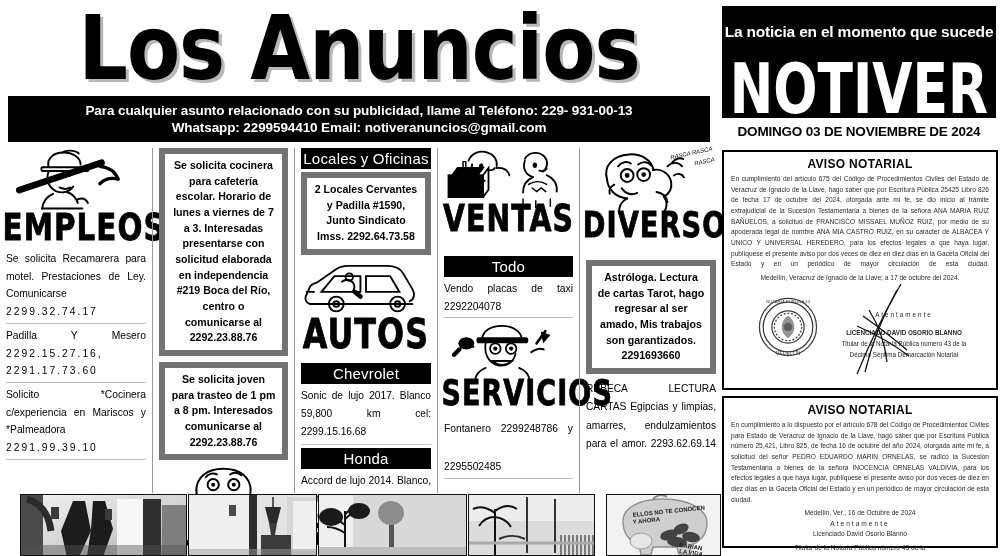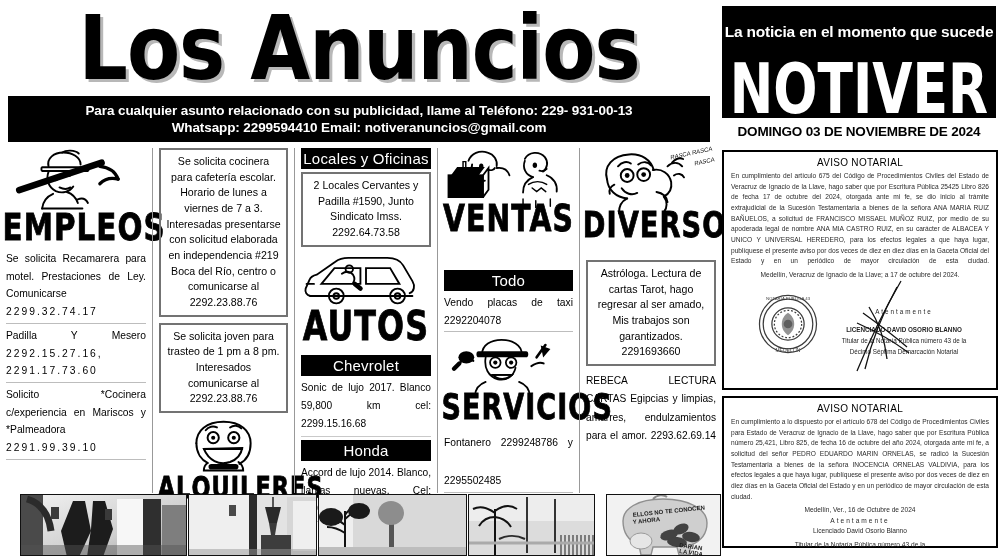--- a/index.html
+++ b/index.html
@@ -85,42 +85,42 @@
   }
 
   .ad-text {
     font-size: 10.3px; line-height: 1.72; text-align: justify;
     text-align-last: justify; word-spacing: 0.5px;
   }
   .ad-sep { border-bottom: 1px solid #bdbdbd; margin: 2px 0 3px; }
   .phone-sp { letter-spacing: 2.0px; }
 
   .boxed {
-    border: 2px solid #737373; padding: 4px 5px; text-align: center;
-    font-size: 10.6px; font-weight: 400; line-height: 1.48;
+    border: 6px solid #737373; padding: 4px 5px; text-align: center;
+    font-size: 10.6px; font-weight: 700; line-height: 1.48;
     margin-bottom: 6px;
   }
   .blackbar {
     background:#000; color:#fff; text-align:center;
     font-size: 15px; padding: 2px 0; margin-bottom: 3px;
     letter-spacing: 0.2px;
   }
   .plain-ad {
     font-size: 10.2px; line-height: 1.8; text-align: justify; text-align-last: justify;
     border-bottom: 1px solid #c9c9c9; padding-bottom: 2px; margin-bottom: 3px;
   }
   .plain-ad.nobord { border-bottom: none; }
 
   
   .notarials { position: absolute; left: 722px; top: 150px; width: 276px; height: 404px; }
   .notarial {
     border: 2px solid #000; padding: 5px 7px 4px; margin-bottom: 6px;
     position: relative; background: #fff;
   }
-  .not-title { text-align:center; font-size: 10px; font-weight: 400; letter-spacing:0.3px; margin-bottom: 3px;}
+  .not-title { text-align:center; font-size: 12px; font-weight: 700; letter-spacing:0.3px; margin-bottom: 3px;}
   .not-body { font-size: 6.6px; line-height: 1.62; text-align: justify; text-align-last: justify; color:#2a2a2a;}
   .not-center { text-align:center; text-align-last:center; font-size: 6.6px; line-height:1.6; color:#2a2a2a; }
   .spaced { letter-spacing: 2px; }
   .seal-area { position: relative; height: 86px; margin-top: 2px; }
   .seal { position: absolute; left: 26px; top: 10px; width: 62px; height: 62px; opacity: .82; }
   .sig-lines { position: absolute; left: 78px; top: 24px; width: 190px; text-align:center; font-size:6.3px; line-height:1.72; color:#1f1f1f;}
   .sig-scribble { position:absolute; left: 96px; top: -4px; width: 110px; height: 96px; pointer-events:none;}
 
   
   .photos { position: absolute; left: 0; top: 494px; width: 722px; height: 62px; display: flex; }
@@ -277,21 +277,21 @@
             <path d="M97 32c-7 3-11 9-11 17"></path>
             <path d="M112 30c8 3 12 10 11 18"></path>
             <path d="M92 40c6-4 14-4 20 0" stroke-width="1.6"></path>
             <path d="M96 44l5 4 5-4 5 4" stroke-width="1.6"></path>
             <path d="M86 56v8M100 58v8M116 56v8" stroke-width="1.6"></path>
           </g>
         </svg>
         <div class="sec-word" style="font-size:27px;transform:scaleY(1.38) scaleX(1.05);position:absolute;left:0;right:0;top:56px;">VENTAS</div>
       </div>
 
-      <div class="blackbar" style="margin-top:26px;">Todo</div>
+      <div class="blackbar" style="margin-top:12px;">Todo</div>
       <div>
         <div class="ad-text">Vendo   placas   de   taxi</div>
         <div class="ad-text" style="text-align-last:left;">2292204078</div>
         <div class="ad-sep"></div>
       </div>
 
       <div style="position:relative;height:96px;margin-top:6px;">
         <svg class="sec-art" viewBox="0 0 140 66" style="height:58px;">
           <g fill="none" stroke="#000" stroke-width="2" stroke-linecap="round">
             <path d="M40 18c0-10 10-16 22-16s23 6 23 16"></path>

